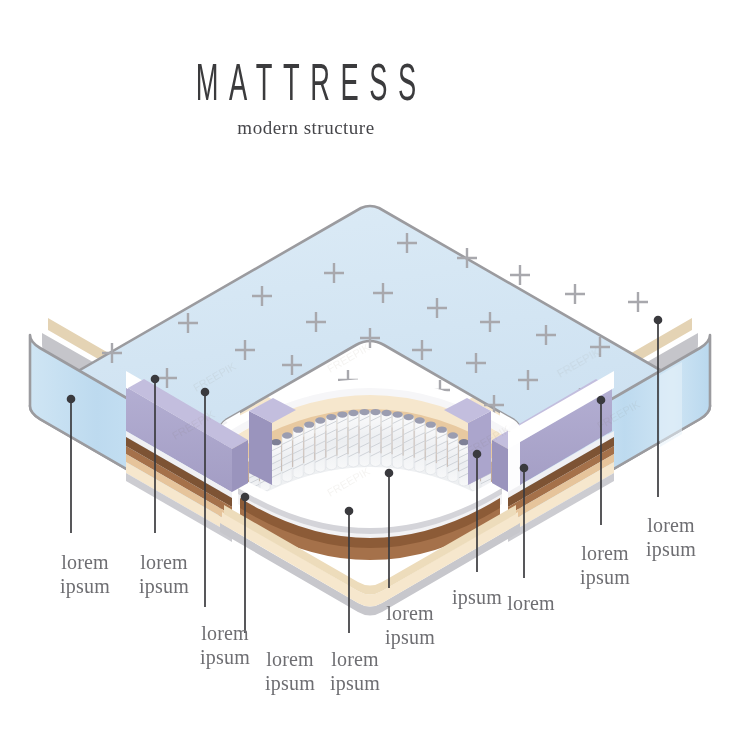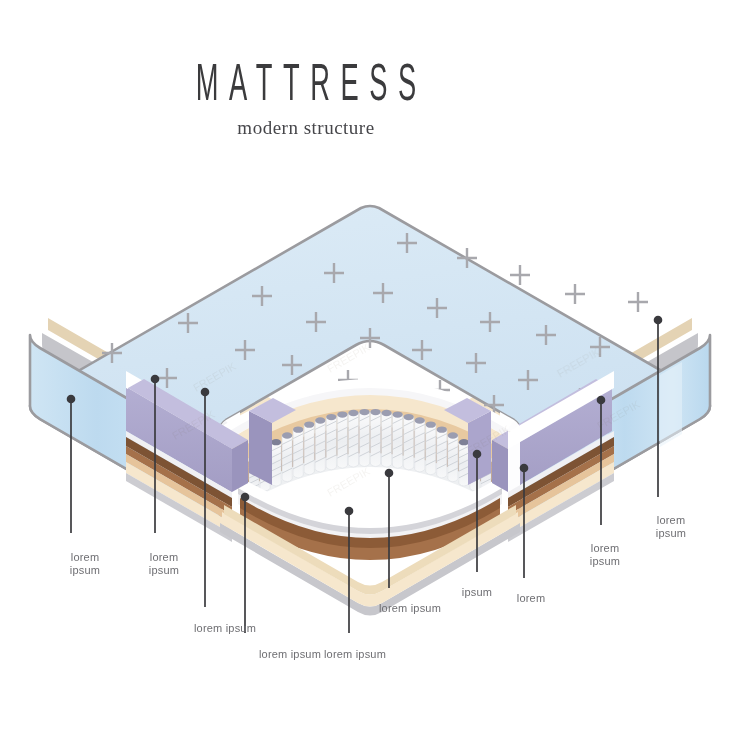--- a/index.html
+++ b/index.html
@@ -37,22 +37,22 @@
     line-height:1;
     white-space:nowrap;
   }
 
   
   #art{position:absolute;left:0;top:0;width:740px;height:740px;}
 
   
   .lbl{
     position:absolute;
-    font-family:Liberation Sans, sans-serif;
-    font-size:11px;
+    font-family:Liberation Serif, serif;
+    font-size:20px;
     color:#6e6e72;
     line-height:1.18;
     white-space:pre-line;
     letter-spacing:.2px;
   }
   .lbl.c{text-align:center;}
 </style>
 </head>
 <body>
 

